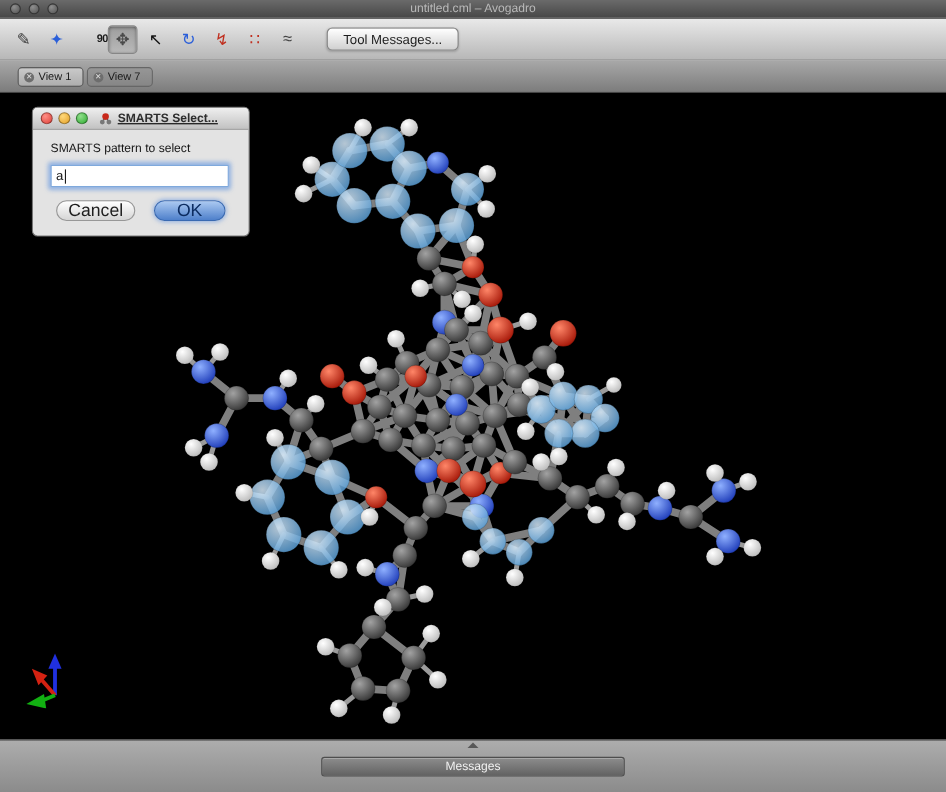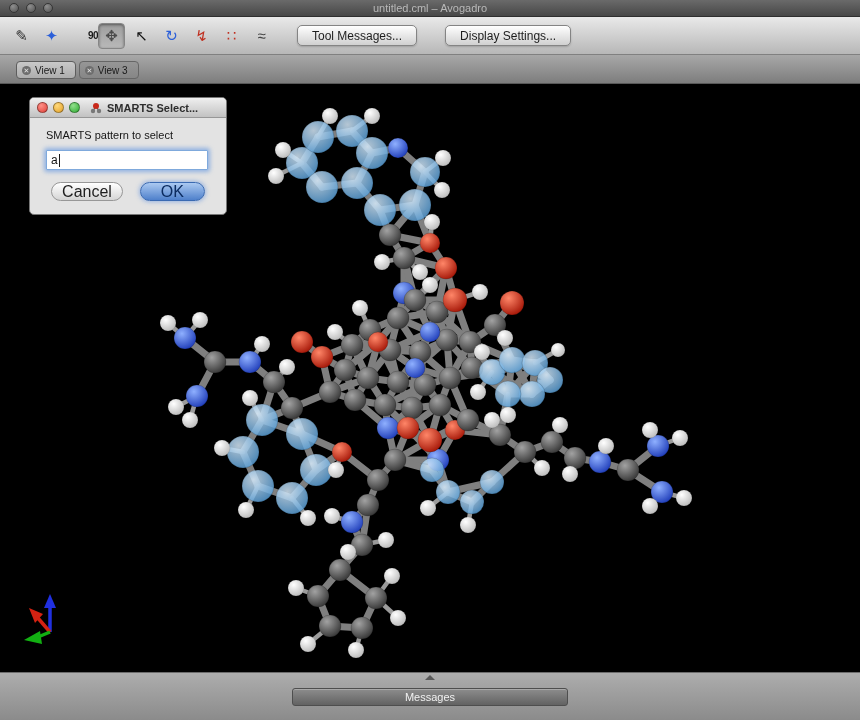--- a/index.html
+++ b/index.html
@@ -44,21 +44,21 @@
   .viewport { height:588px; background:#000; position:relative; flex:0 0 auto; overflow:hidden; }
   .viewport svg.mol { position:absolute; left:0; top:0; }
   .axes { position:absolute; left:16px; bottom:28px; }
 
   
   .dialog { position:absolute; left:29px; top:13px; width:198px; background:#e3e3e3;
             border:1px solid #767676; border-radius:5px; overflow:hidden;
             box-shadow:0 14px 30px rgba(0,0,0,.6); }
   .dialog-titlebar { height:20px; background:linear-gradient(#efefef,#c2c2c2);
                      border-bottom:1px solid #979797; display:flex; align-items:center;
-                     padding:0 7px; gap:5px; }
+                     padding:0 7px; gap:5px;text-decoration:underline; }
   .dlight { width:11px; height:11px; border-radius:50%; border:1px solid rgba(0,0,0,.35); }
   .dlight.red    { background:radial-gradient(circle at 35% 30%, #ff9087, #df4038); }
   .dlight.yellow { background:radial-gradient(circle at 35% 30%, #ffd97c, #e4a128); }
   .dlight.green  { background:radial-gradient(circle at 35% 30%, #92df8c, #2fad32); }
   .dialog-icon { margin-left:5px; display:flex; }
   .dialog-title { font-size:11px; font-weight:bold; color:#2d2d2d; white-space:nowrap; }
   .dialog-body { padding:11px 16px 13px; }
   .dialog-prompt { font-size:11px; color:#161616; margin-bottom:9px; }
   .dialog-input { height:20px; width:162px; background:#fff; border:1px solid #7fa9dc; border-radius:1px;
                   box-shadow:0 0 4px 2px rgba(100,150,225,.65); display:flex; align-items:center;
@@ -122,32 +122,31 @@
         </div>
         <div class="tool">
           <span style="color: rgb(192, 48, 32);">∷</span>
         </div>
         <div class="tool">
           <span style="color: rgb(68, 68, 68);">≈</span>
         </div>
       </div>
     <div class="toolbar-buttons">
       <div class="aqua-btn">Tool Messages...</div>
-      <div class="aqua-btn">Display Settings...</div>
     </div>
   </div>
 
   <div class="tabbar" id="tabs">
       <div class="tab active">
         <span class="tab-close">✕</span>
         <span>View 1</span>
       </div>
       <div class="tab">
         <span class="tab-close">✕</span>
-        <span>View 3</span>
+        <span>View 7</span>
       </div>
     </div>
 
   <div class="viewport">
     <svg class="mol" id="mol-svg" width="860" height="588">
         <defs>
           <radialGradient id="gC" cx="0.36" cy="0.30" r="0.8">
             <stop offset="0" stop-color="#a2a2a2"></stop>
             <stop offset="1" stop-color="#2e2e2e"></stop>
           </radialGradient>

